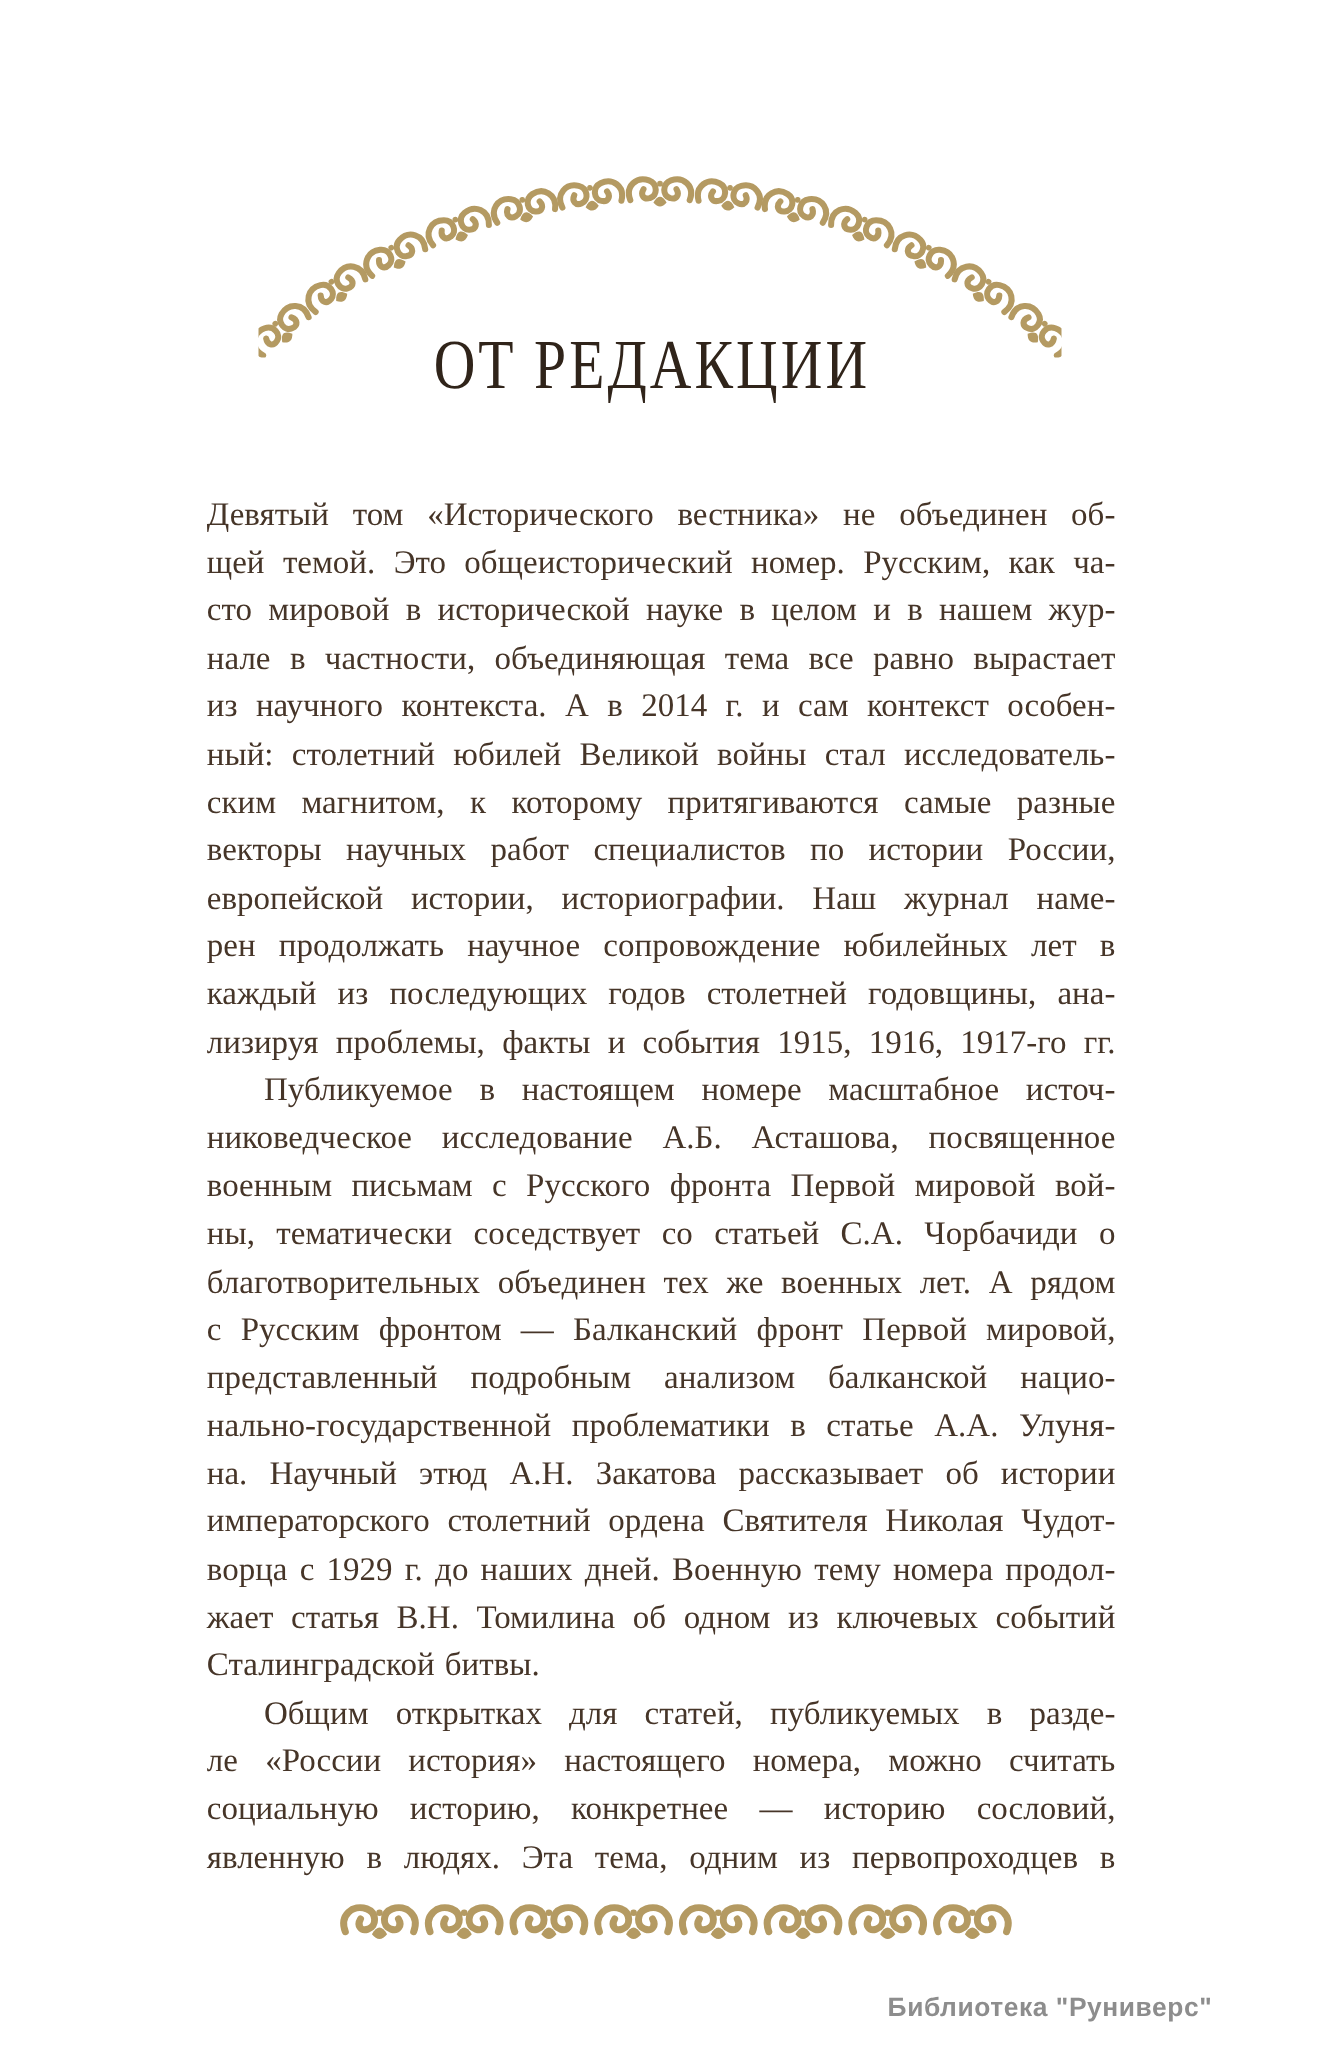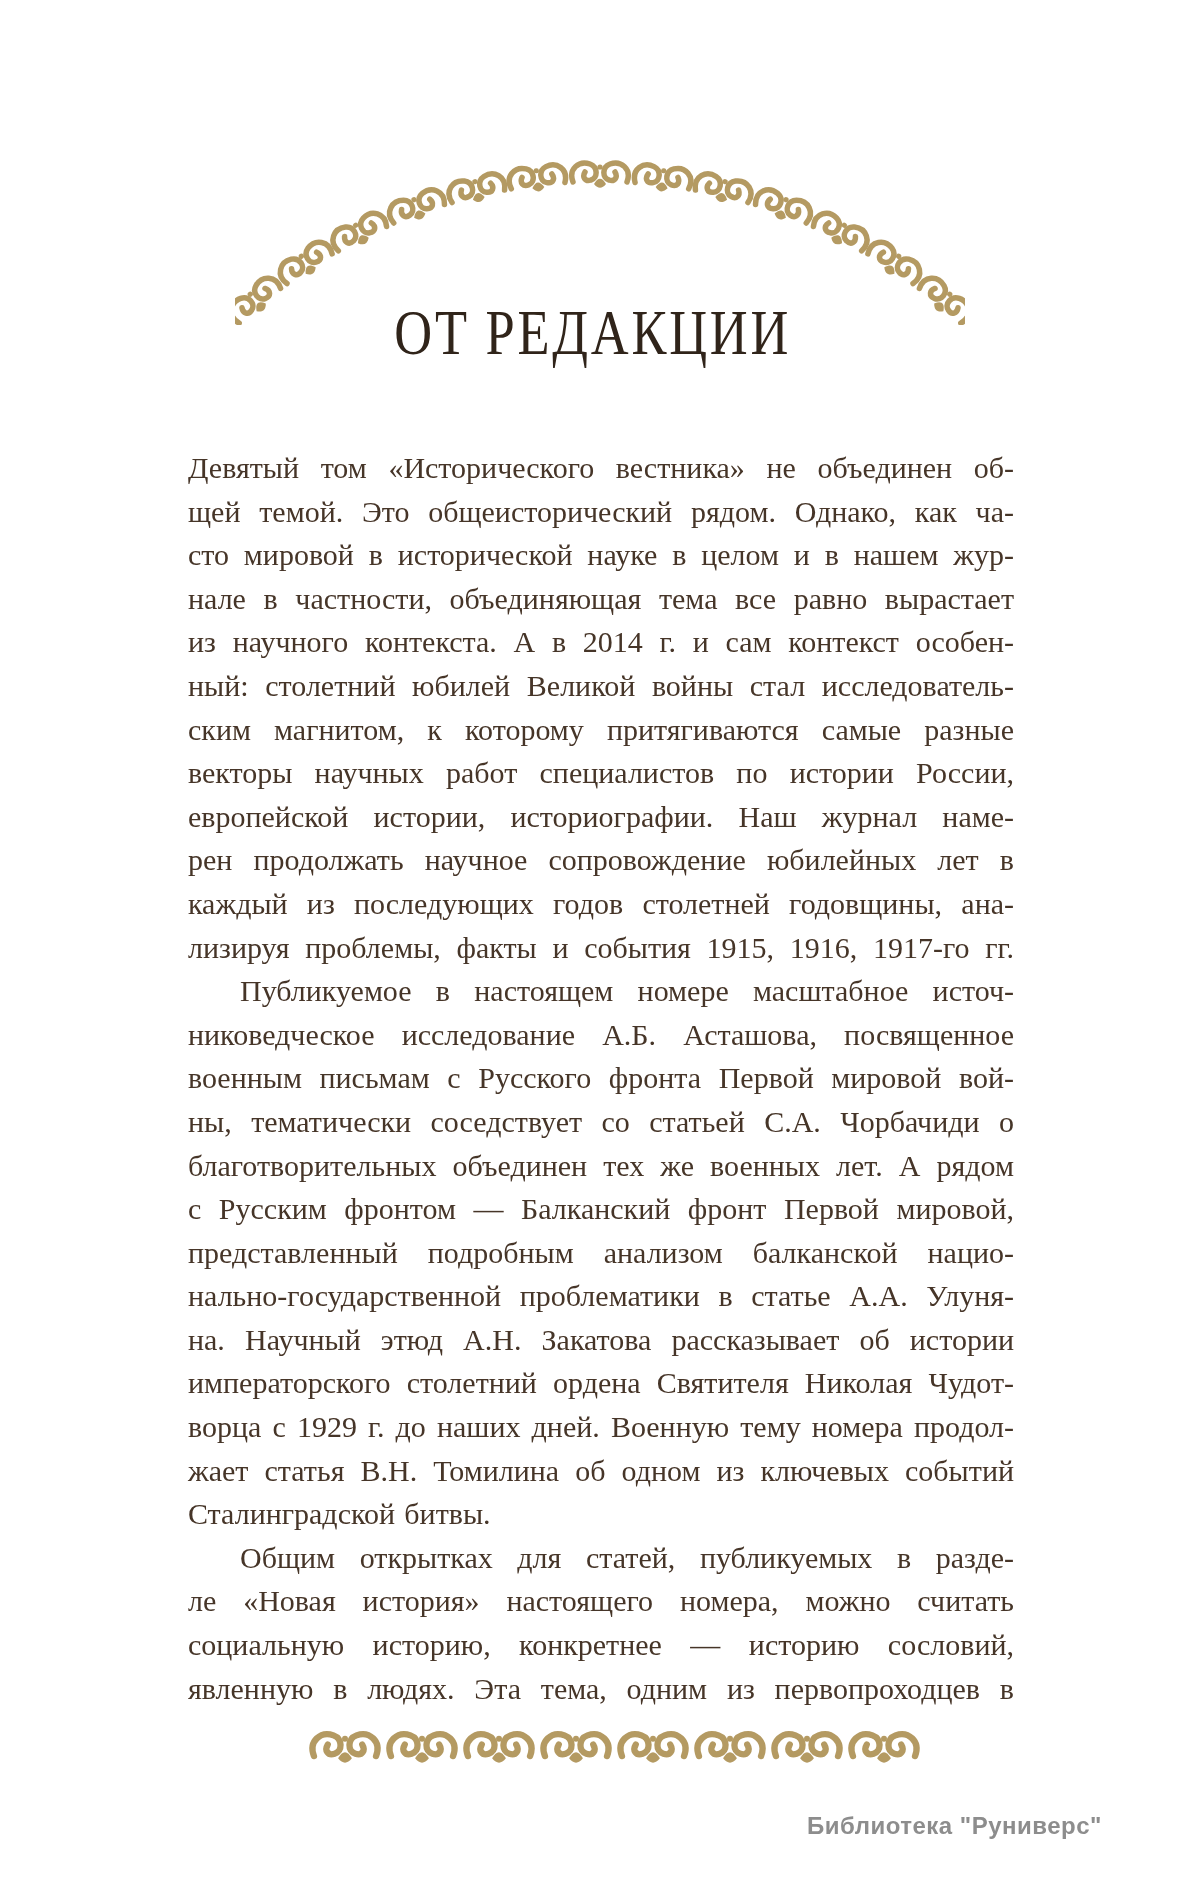--- a/index.html
+++ b/index.html
@@ -97,21 +97,21 @@
       <use href="#m" transform="translate(709.6,140.4) rotate(40)"></use>
     </g>
   </svg>
 
   <div class="title-wrap">
     <h1 class="title">ОТ РЕДАКЦИИ</h1>
   </div>
 
   <div class="text-block" id="text-block">
       <div class="line">Девятый том «Исторического вестника» не объединен об-</div>
-      <div class="line">щей темой. Это общеисторический рядом. Однако, как ча-</div>
+      <div class="line">щей темой. Это общеисторический номер. Русским, как ча-</div>
       <div class="line">сто мировой в исторической науке в целом и в нашем жур-</div>
       <div class="line">нале в частности, объединяющая тема все равно вырастает</div>
       <div class="line">из научного контекста. А в 2014 г. и сам контекст особен-</div>
       <div class="line">ный: столетний юбилей Великой войны стал исследователь-</div>
       <div class="line">ским магнитом, к которому притягиваются самые разные</div>
       <div class="line">векторы научных работ специалистов по истории России,</div>
       <div class="line">европейской истории, историографии. Наш журнал наме-</div>
       <div class="line">рен продолжать научное сопровождение юбилейных лет в</div>
       <div class="line">каждый из последующих годов столетней годовщины, ана-</div>
       <div class="line">лизируя проблемы, факты и события 1915, 1916, 1917-го гг.</div>
@@ -122,21 +122,21 @@
       <div class="line">благотворительных объединен тех же военных лет. А рядом</div>
       <div class="line">с Русским фронтом — Балканский фронт Первой мировой,</div>
       <div class="line">представленный подробным анализом балканской нацио-</div>
       <div class="line">нально-государственной проблематики в статье А.А. Улуня-</div>
       <div class="line">на. Научный этюд А.Н. Закатова рассказывает об истории</div>
       <div class="line">императорского столетний ордена Святителя Николая Чудот-</div>
       <div class="line">ворца с 1929 г. до наших дней. Военную тему номера продол-</div>
       <div class="line">жает статья В.Н. Томилина об одном из ключевых событий</div>
       <div class="line last">Сталинградской битвы.</div>
       <div class="line indent">Общим открытках для статей, публикуемых в разде-</div>
-      <div class="line">ле «Новая история» настоящего номера, можно считать</div>
+      <div class="line">ле «России история» настоящего номера, можно считать</div>
       <div class="line">социальную историю, конкретнее — историю сословий,</div>
       <div class="line">явленную в людях. Эта тема, одним из первопроходцев в</div>
     </div>
 
   <svg class="ornament-bottom" viewBox="0 0 640 60" aria-hidden="true">
     <g>
       <use href="#m" transform="translate(40,30) scale(1.15)"></use>
       <use href="#m" transform="translate(117,30) scale(1.15)"></use>
       <use href="#m" transform="translate(194,30) scale(1.15)"></use>
       <use href="#m" transform="translate(271,30) scale(1.15)"></use>

